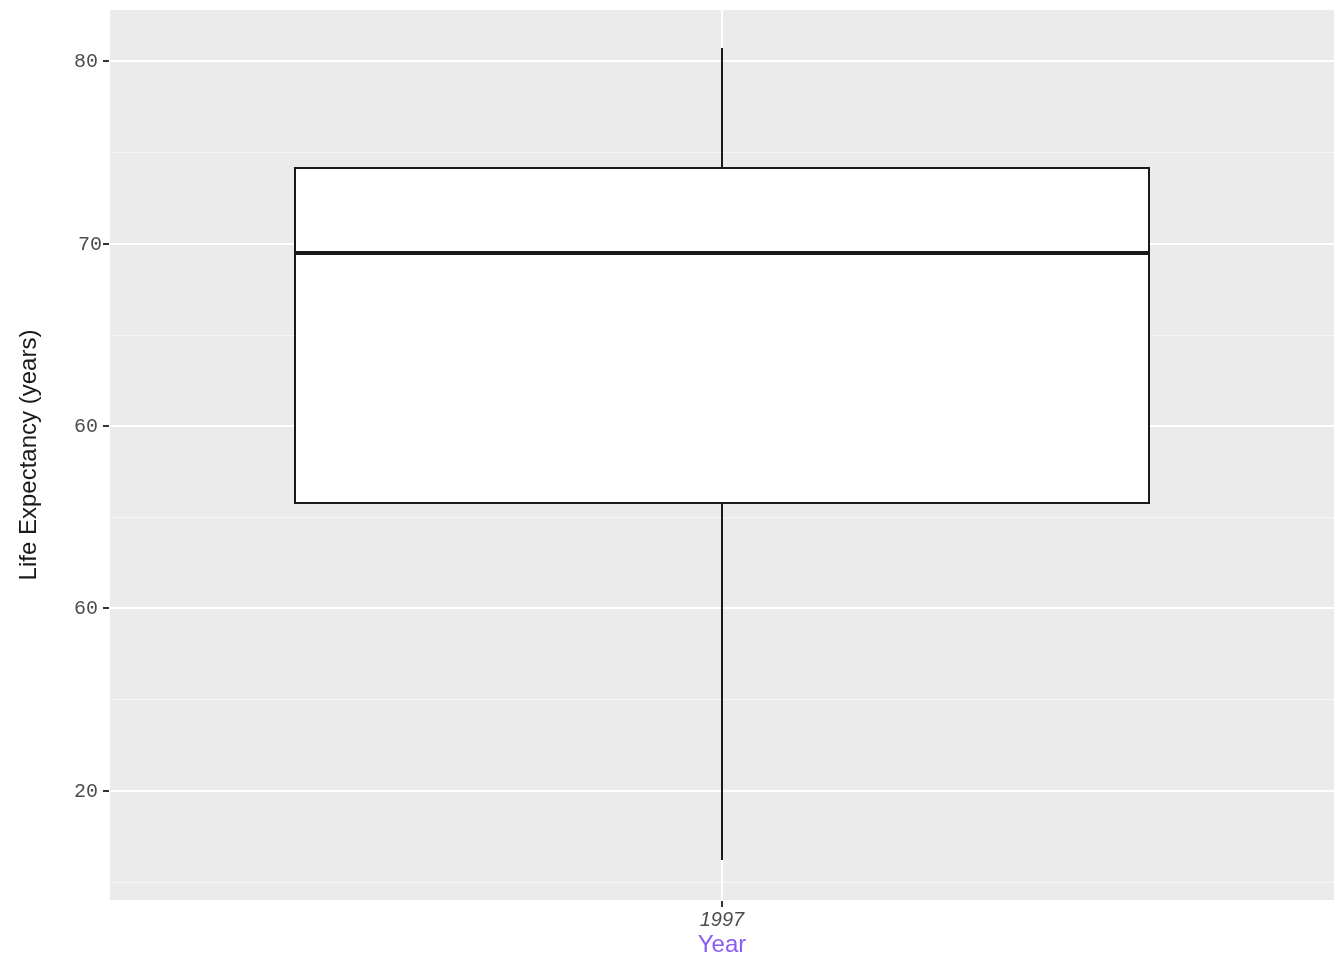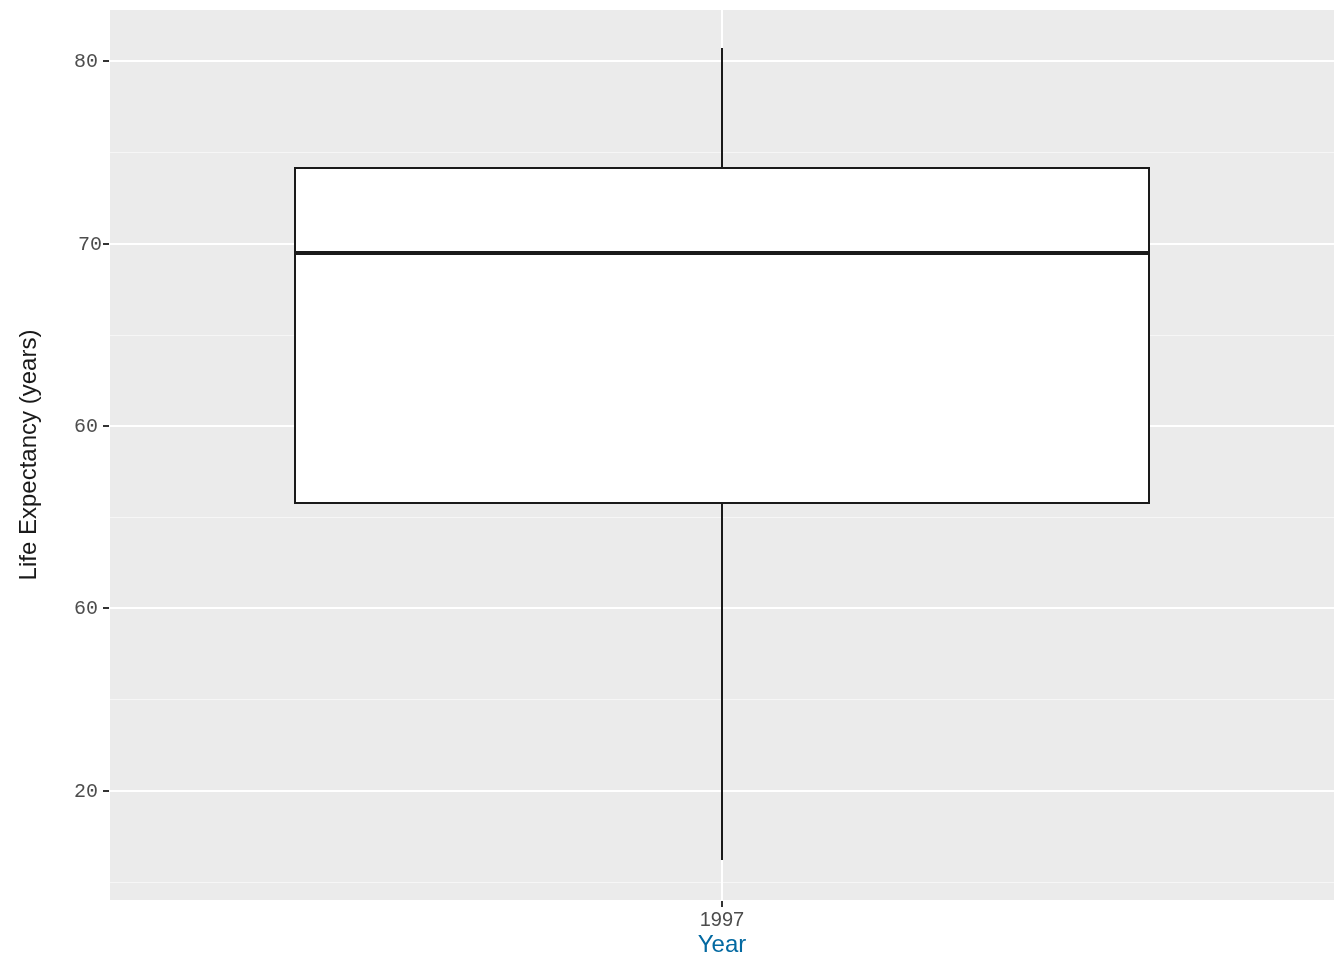--- a/index.html
+++ b/index.html
@@ -57,21 +57,21 @@
     position: absolute;
     top: 0;
     transform: translateX(-50%);
     color: #4d4d4d;
     font-size: 20px;
     text-align: center;
   }
   .axis-title-x {
     position: absolute;
     transform: translateX(-50%);
-    color: #0369a1;
+    color: #8b5cf6;
     font-size: 24px;
     text-align: center;
   }
   .axis-title-y {
     position: absolute;
     transform: translate(-50%, -50%) rotate(-90deg);
     transform-origin: center center;
     color: #1a1a1a;
     font-size: 24px;
     white-space: nowrap;
@@ -136,18 +136,18 @@
   <div class="tick-mark-y" style="left:103px; top:60.1px;"></div>
 
   <div class="tick-label-y" style="left:60px; width:38px; top:790.6px;">20</div>
   <div class="tick-label-y" style="left:60px; width:38px; top:608.2px;">60</div>
   <div class="tick-label-y" style="left:60px; width:38px; top:425.8px;">60</div>
   <div class="tick-label-y" style="left:64px; width:38px; top:243.5px;">70</div>
   <div class="tick-label-y" style="left:60px; width:38px; top:61.1px;">80</div>
 
   <div class="tick-mark-x" style="left:721px; top:901px;"></div>
 
-  <div class="tick-label-x" style="left:722px; top:908px;">1997</div>
+  <div class="tick-label-x" style="left:722px; top:908px;font-style:italic;">1997</div>
 
   <div class="axis-title-x" style="left:722px; top:930px;">Year</div>
   <div class="axis-title-y" style="left:28px; top:455px;">Life Expectancy (years)</div>
 
 </div>
 
 </body></html>

